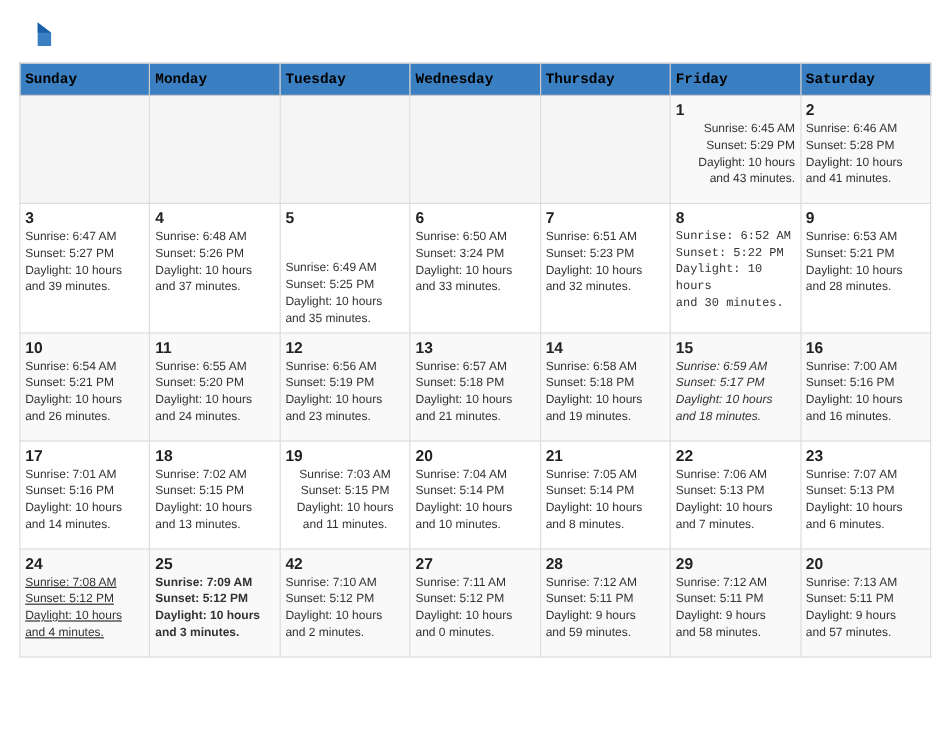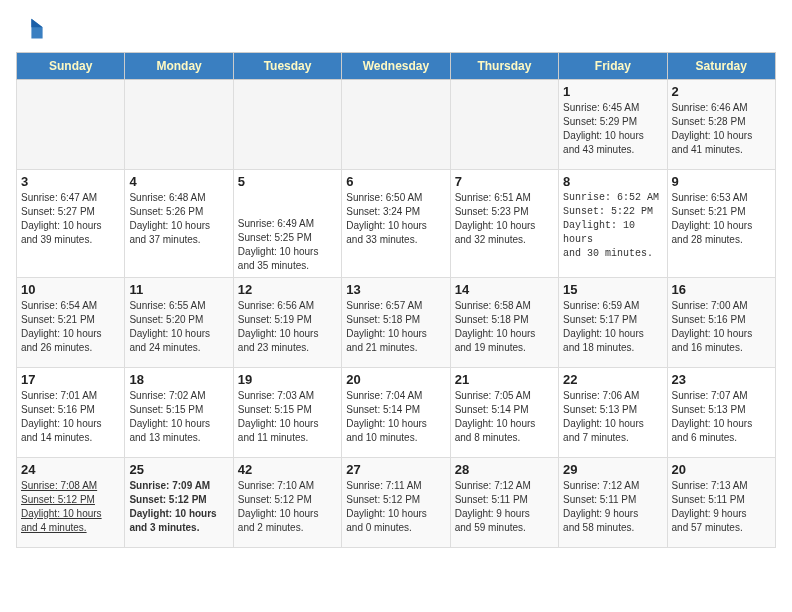--- a/index.html
+++ b/index.html
@@ -37,26 +37,27 @@
       font-size: 14px;
       color: #555;
     }
     table {
       width: 100%;
       border-collapse: collapse;
       table-layout: fixed;
     }
     thead tr th {
       background-color: #3a7fc1;
-      color: #fef9c3;
+      color: #000000;
       font-size: 12px;
       font-weight: bold;
       padding: 6px 4px;
-      text-align: center;
+      text-align: left;
       border: 1px solid #ccc;
+      font-family: Liberation Mono, monospace;
     }
     tbody tr td {
       border: 1px solid #ddd;
       vertical-align: top;
       padding: 4px;
       font-size: 10px;
       color: #333;
       height: 90px;
       background: #fff;
     }
@@ -114,21 +115,21 @@
   </thead>
   <tbody id="calendar-body">
   <tr>
         <td class="empty-cell"></td>
         <td class="empty-cell"></td>
         <td class="empty-cell"></td>
         <td class="empty-cell"></td>
         <td class="empty-cell"></td>
         <td>
           <span class="day-number">1</span>
-          <div class="day-info" style="white-space: pre-line;">Sunrise: 6:45 AM
+          <div class="day-info" style="white-space: pre-line; text-align: right;">Sunrise: 6:45 AM
 Sunset: 5:29 PM
 Daylight: 10 hours
 and 43 minutes.</div>
         </td>
         <td>
           <span class="day-number">2</span>
           <div class="day-info" style="white-space: pre-line;">Sunrise: 6:46 AM
 Sunset: 5:28 PM
 Daylight: 10 hours
 and 41 minutes.</div>
@@ -216,21 +217,21 @@
         </td>
         <td>
           <span class="day-number">14</span>
           <div class="day-info" style="white-space: pre-line;">Sunrise: 6:58 AM
 Sunset: 5:18 PM
 Daylight: 10 hours
 and 19 minutes.</div>
         </td>
         <td>
           <span class="day-number">15</span>
-          <div class="day-info" style="white-space: pre-line;">Sunrise: 6:59 AM
+          <div class="day-info" style="white-space: pre-line; font-style: italic;">Sunrise: 6:59 AM
 Sunset: 5:17 PM
 Daylight: 10 hours
 and 18 minutes.</div>
         </td>
         <td>
           <span class="day-number">16</span>
           <div class="day-info" style="white-space: pre-line;">Sunrise: 7:00 AM
 Sunset: 5:16 PM
 Daylight: 10 hours
 and 16 minutes.</div>
@@ -246,21 +247,21 @@
         </td>
         <td>
           <span class="day-number">18</span>
           <div class="day-info" style="white-space: pre-line;">Sunrise: 7:02 AM
 Sunset: 5:15 PM
 Daylight: 10 hours
 and 13 minutes.</div>
         </td>
         <td>
           <span class="day-number">19</span>
-          <div class="day-info" style="white-space: pre-line;">Sunrise: 7:03 AM
+          <div class="day-info" style="white-space: pre-line; text-align: center;">Sunrise: 7:03 AM
 Sunset: 5:15 PM
 Daylight: 10 hours
 and 11 minutes.</div>
         </td>
         <td>
           <span class="day-number">20</span>
           <div class="day-info" style="white-space: pre-line;">Sunrise: 7:04 AM
 Sunset: 5:14 PM
 Daylight: 10 hours
 and 10 minutes.</div>

